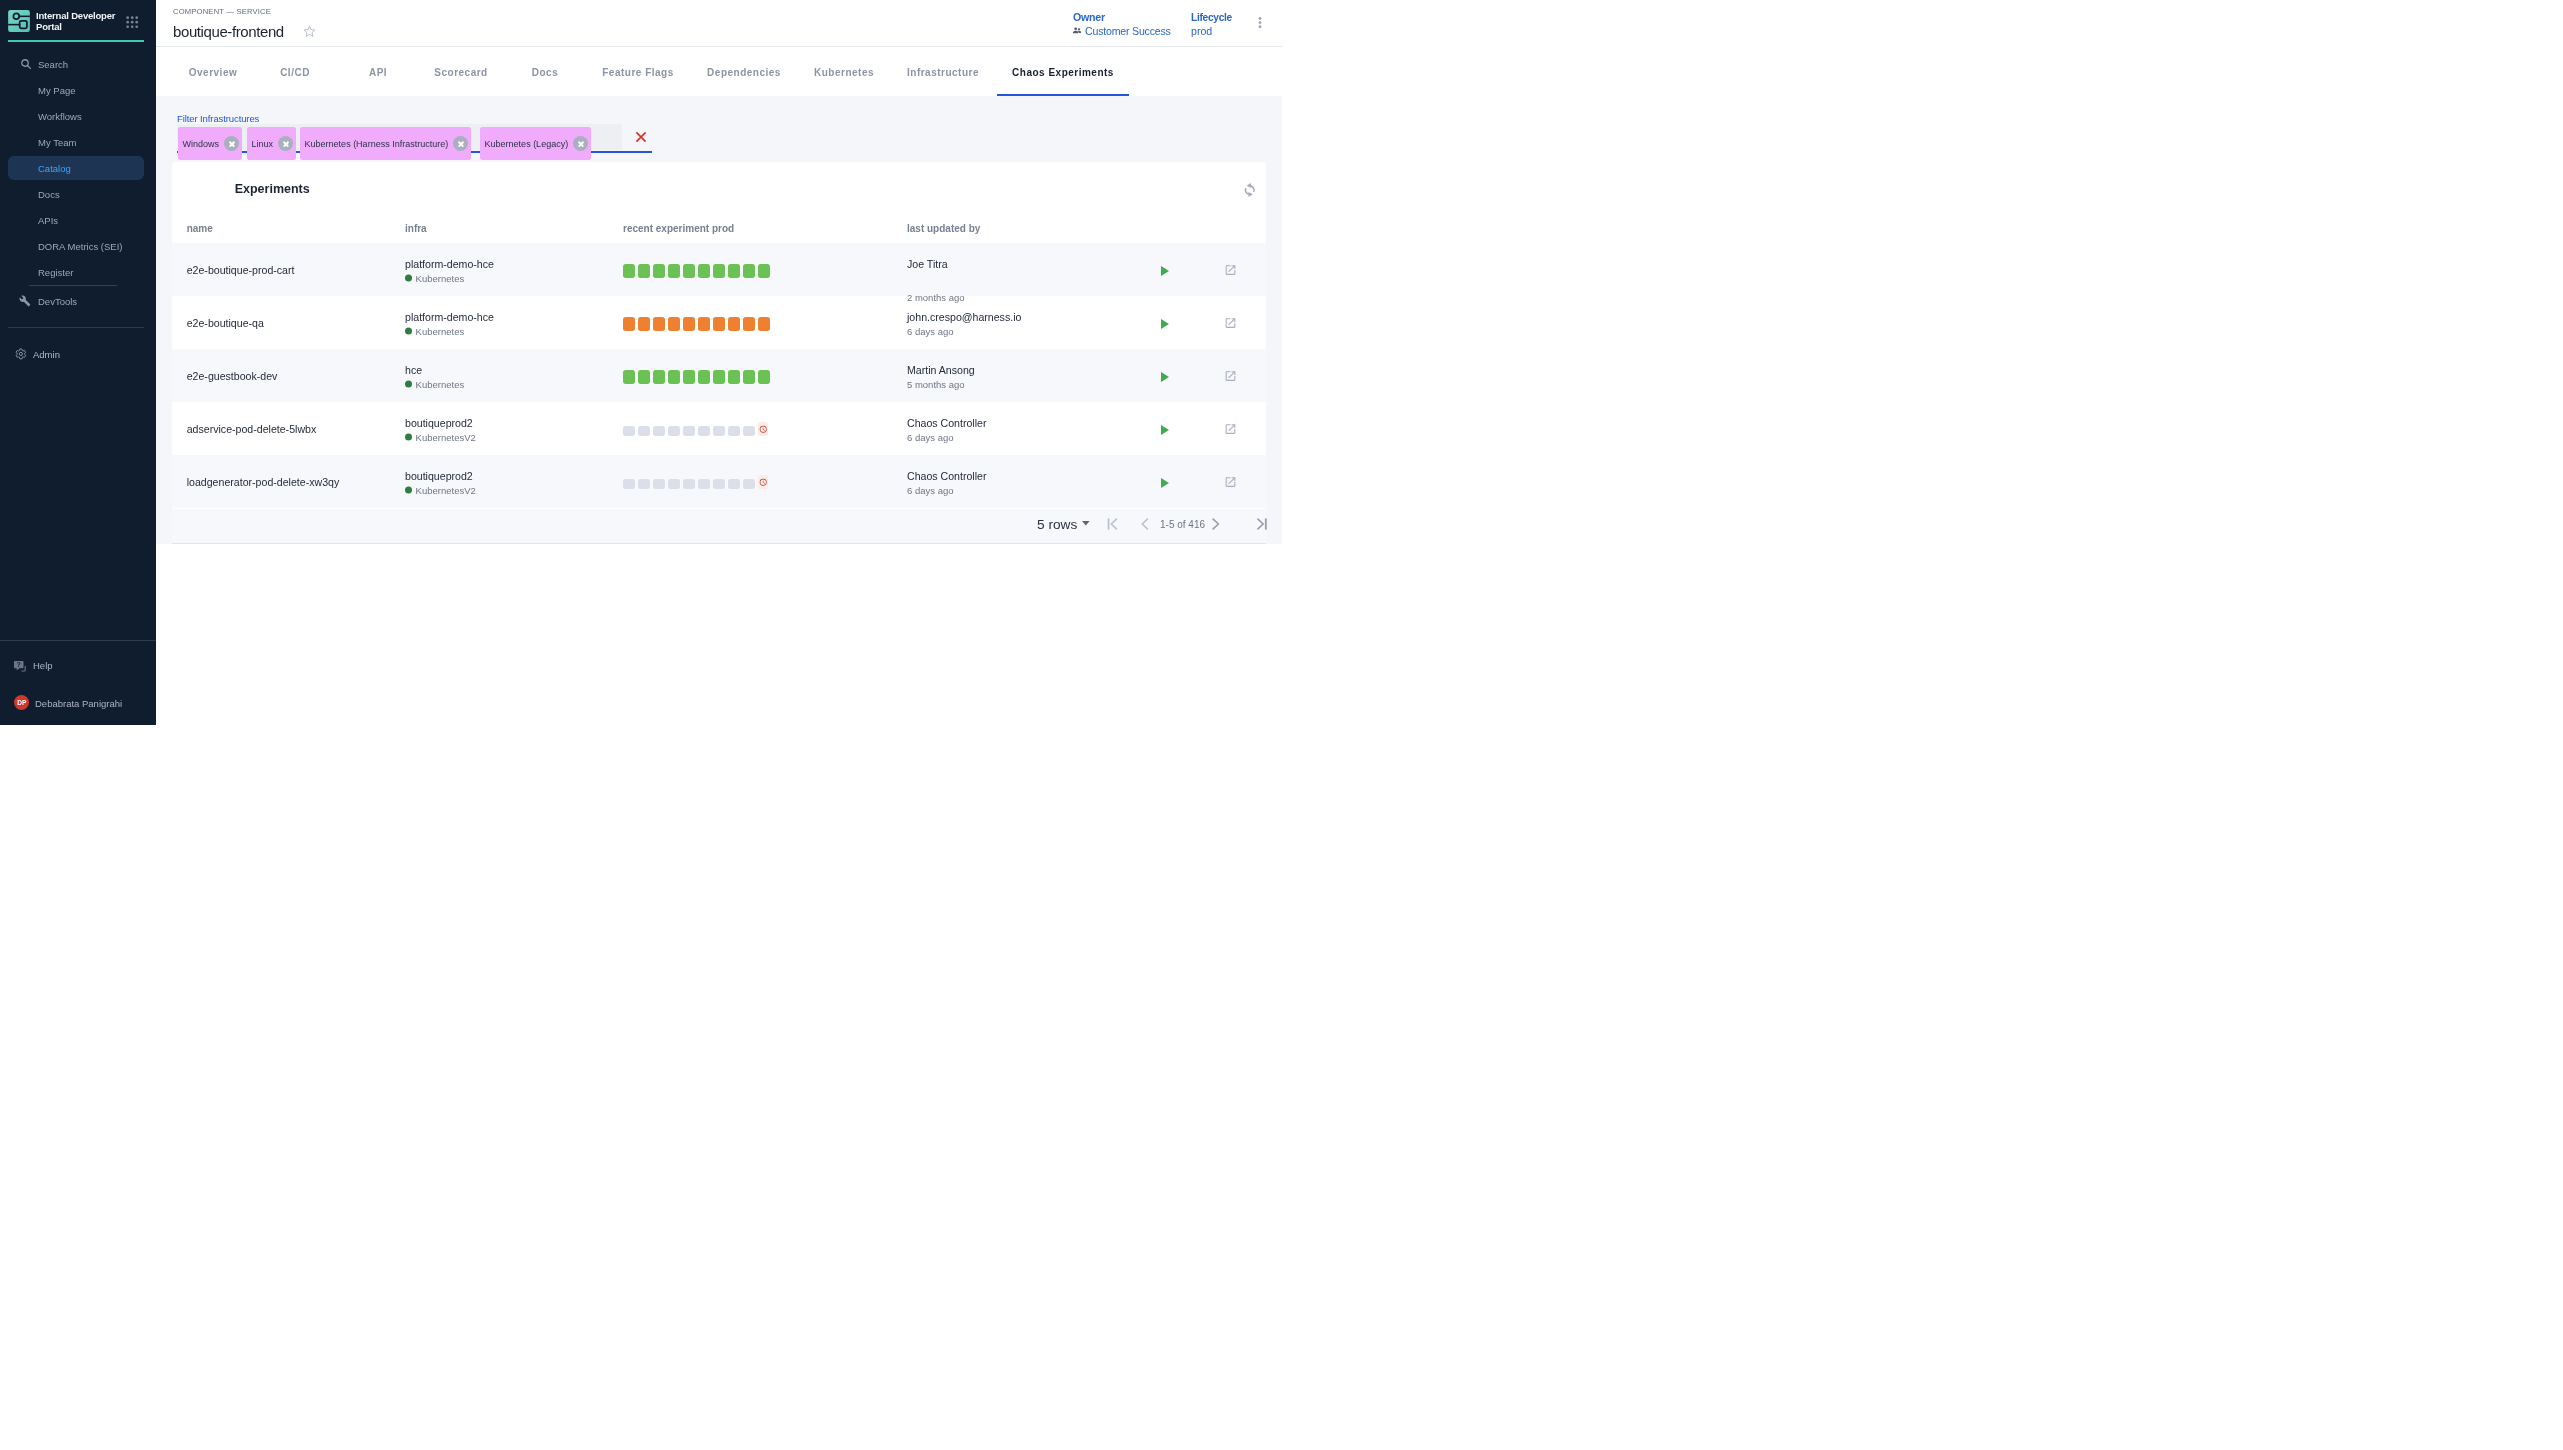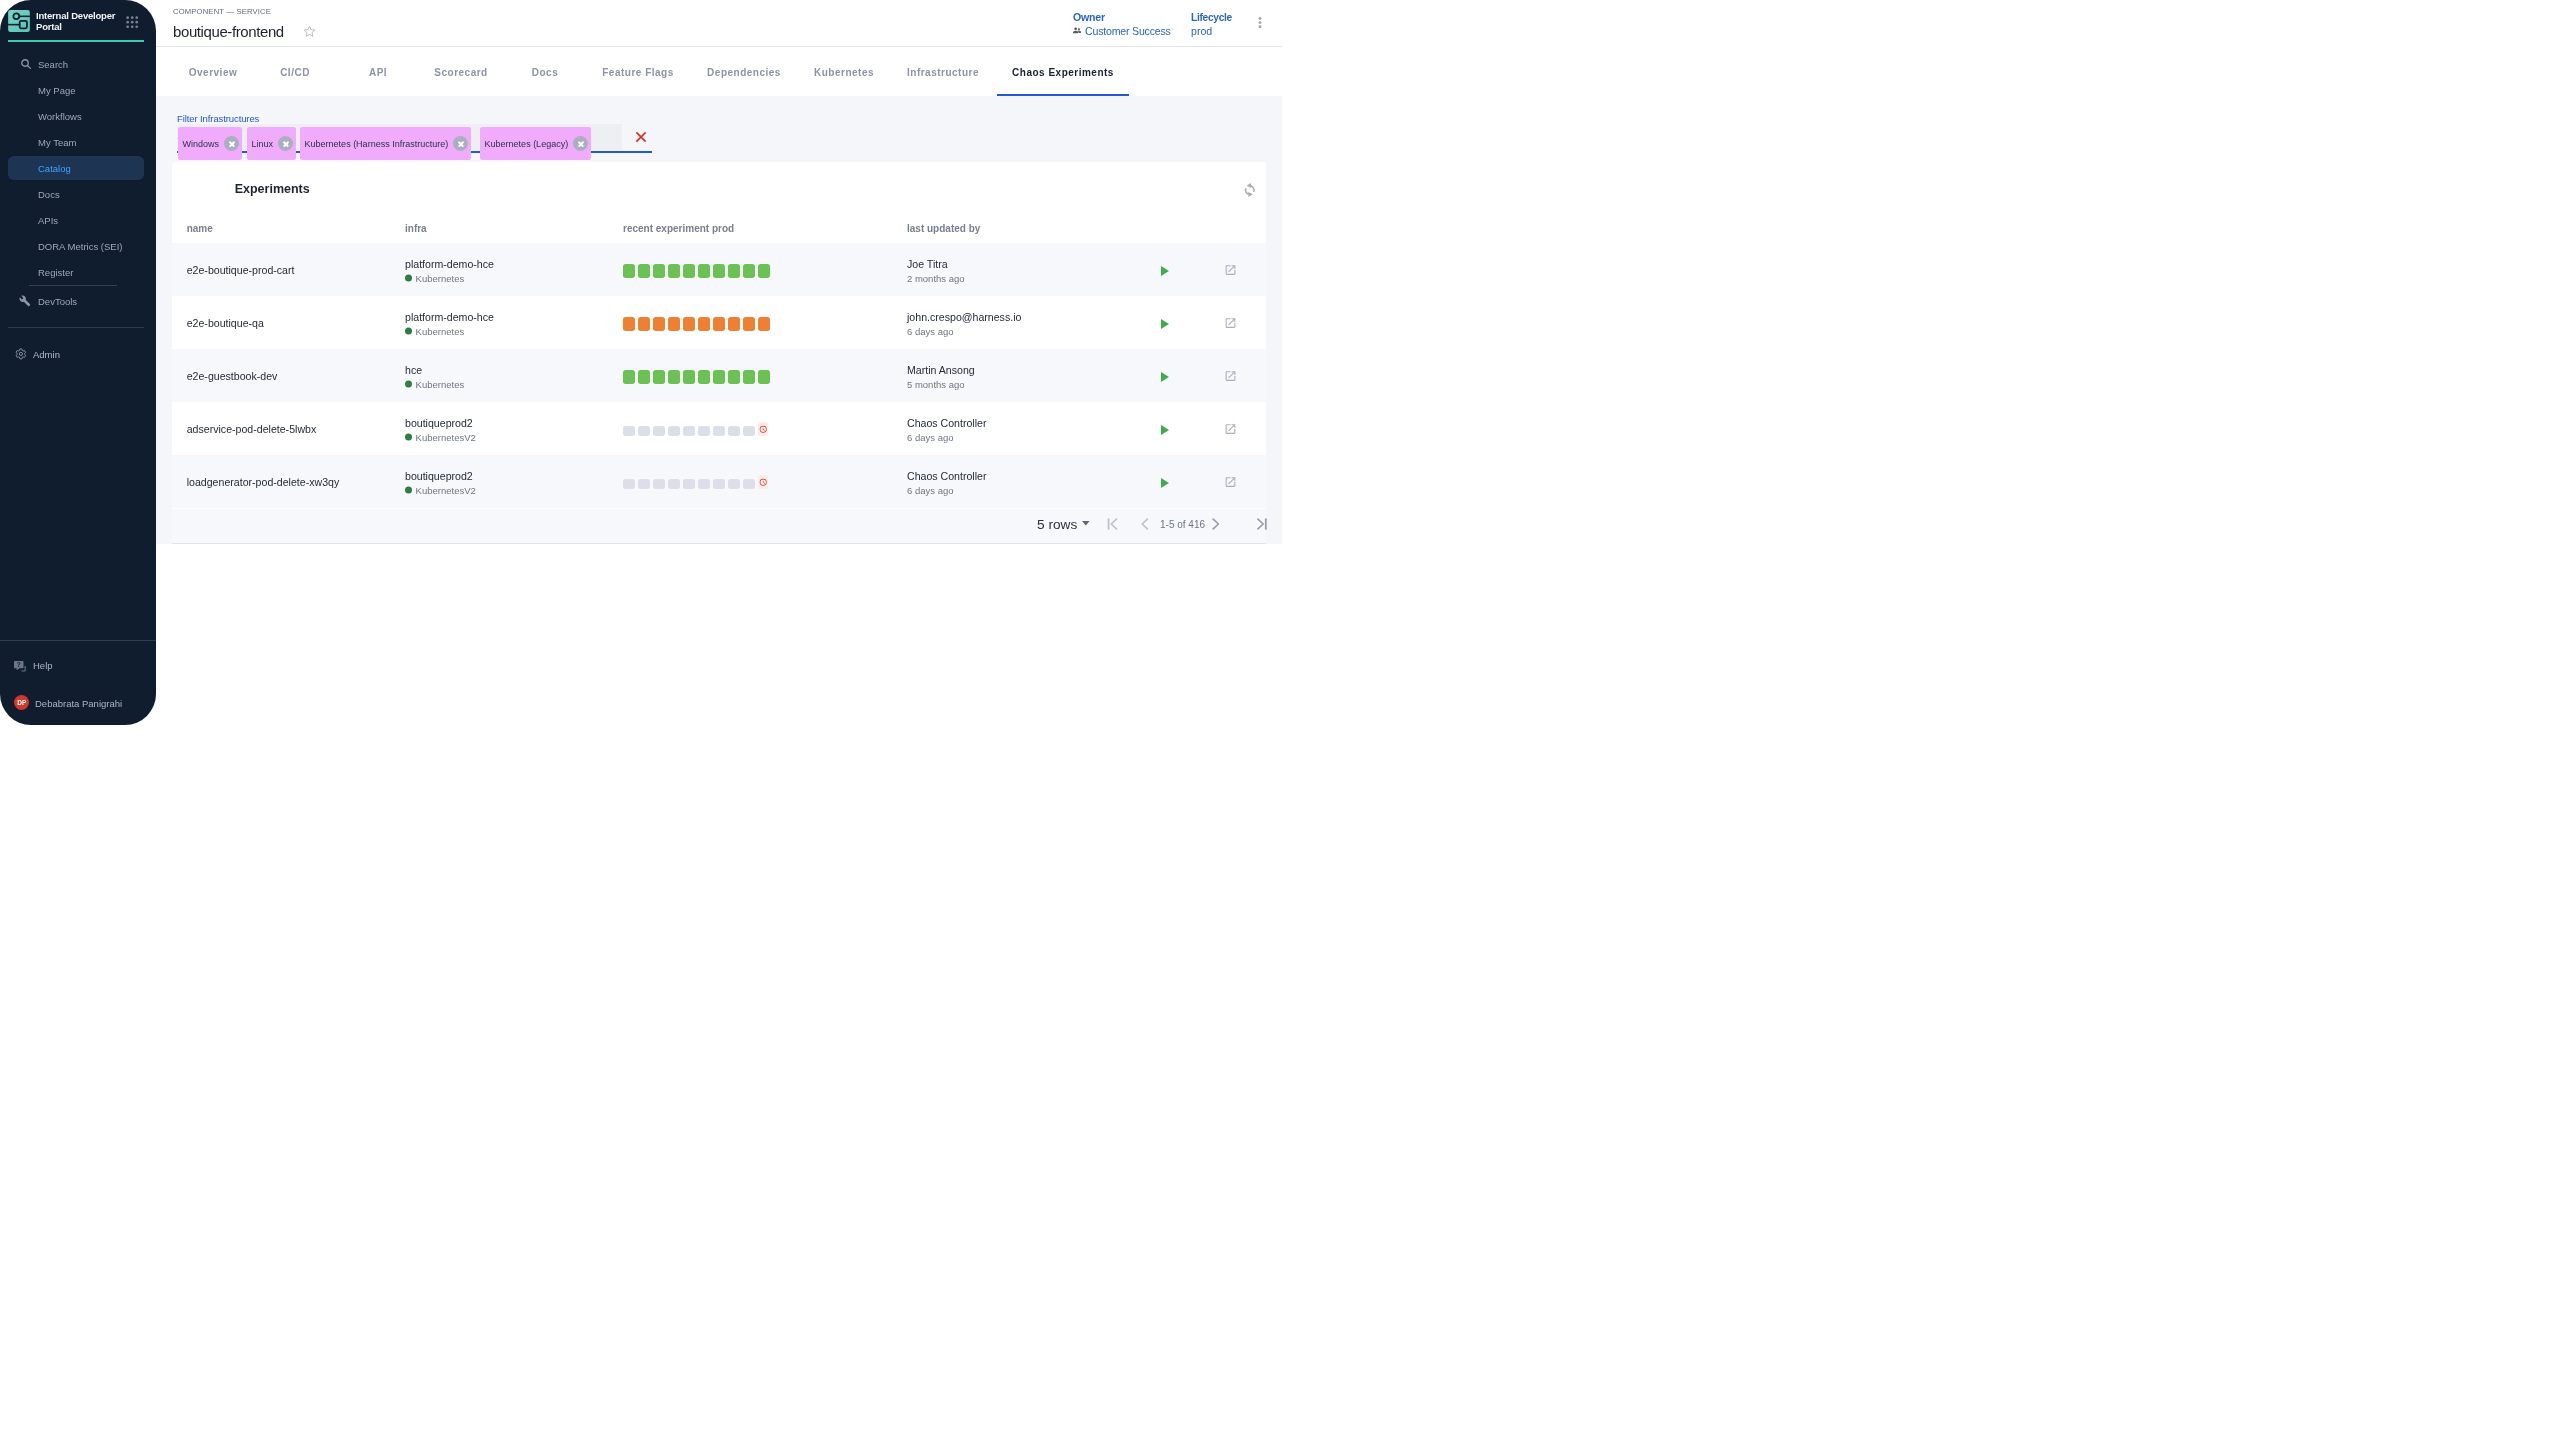--- a/index.html
+++ b/index.html
@@ -1,19 +1,19 @@
 <!DOCTYPE html>
 <html style="font-size:12px"><head>
 <meta charset="utf-8">
 <style>
 * { margin:0; padding:0; box-sizing:border-box; }
 html,body { width:1282px; height:725px; font-family:"Liberation Sans", sans-serif; background:#fff; overflow:hidden; }
 .abs { position:absolute; }
 
-#sidebar { position:absolute; left:0; top:0; width:156px; height:725px; background:#101d2f;border-radius:31px; }
+#sidebar { position:absolute; left:0; top:0; width:156px; height:725px; background:#101d2f; }
 .navtxt { position:absolute; left:38px; font-size:9.5px; color:#9ea8b7; transform:translateY(-50%); white-space:nowrap; }
 #catpill { position:absolute; left:8px; top:156px; width:136px; height:24px; background:#1d3453; border-radius:6px; }
 
 #header { position:absolute; left:156px; top:0; width:1126px; height:47px; background:#fff; border-bottom:0.8px solid #e4e7ec; }
 #tabsbar { position:absolute; left:156px; top:47px; width:1126px; height:49px; background:#fff; }
 .tab { position:absolute; top:50%; transform:translate(-50%,-50%); font-size:10px; font-weight:700; letter-spacing:0.5px; color:#8c93a4; white-space:nowrap; }
 .tab.active { color:#1a2030; }
 
 #gray { position:absolute; left:156px; top:96px; width:1126px; height:448px; background:#f4f6f9; }
 
@@ -197,21 +197,21 @@
       <div class="sq g" style="left:466px;"></div>
       <div class="sq g" style="left:481px;"></div>
       <div class="sq g" style="left:496px;"></div>
       <div class="sq g" style="left:511px;"></div>
       <div class="sq g" style="left:526px;"></div>
       <div class="sq g" style="left:541px;"></div>
       <div class="sq g" style="left:556px;"></div>
       <div class="sq g" style="left:571px;"></div>
       <div class="sq g" style="left:586px;"></div>
     <div class="l1" style="left:735px;">Joe Titra</div>
-    <div class="l2" style="left:735px;">2 months ago</div>
+    <div class="l2" style="left:735px;margin-top:19px;">2 months ago</div>
     <div class="play"></div>
     <svg class="launch" viewBox="0 0 24 24">
         <path fill="#a9aec0" d="M19 19H5V5h7V3H5c-1.11 0-2 .9-2 2v14c0 1.1.89 2 2 2h14c1.1 0 2-.9 2-2v-7h-2v7zM14 3v2h3.59l-9.83 9.83 1.41 1.41L19 6.41V10h2V3h-7z"></path>
       </svg>
   </div>
 
   <div class="row" style="top:134px;">
     <div class="rname">e2e-boutique-qa</div>
     <div class="l1" style="left:233px;">platform-demo-hce</div>
     <div class="l2" style="left:233px;"><span class="dot"></span>Kubernetes</div>

